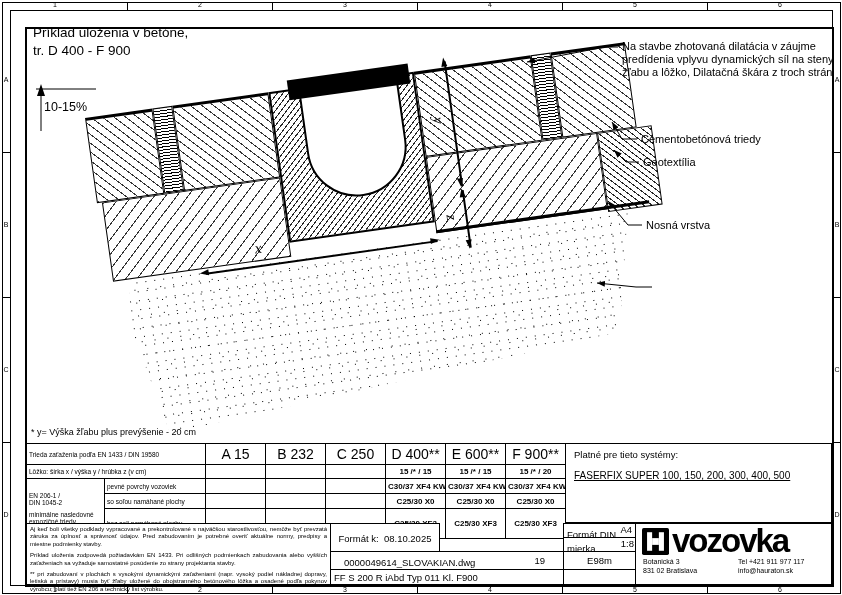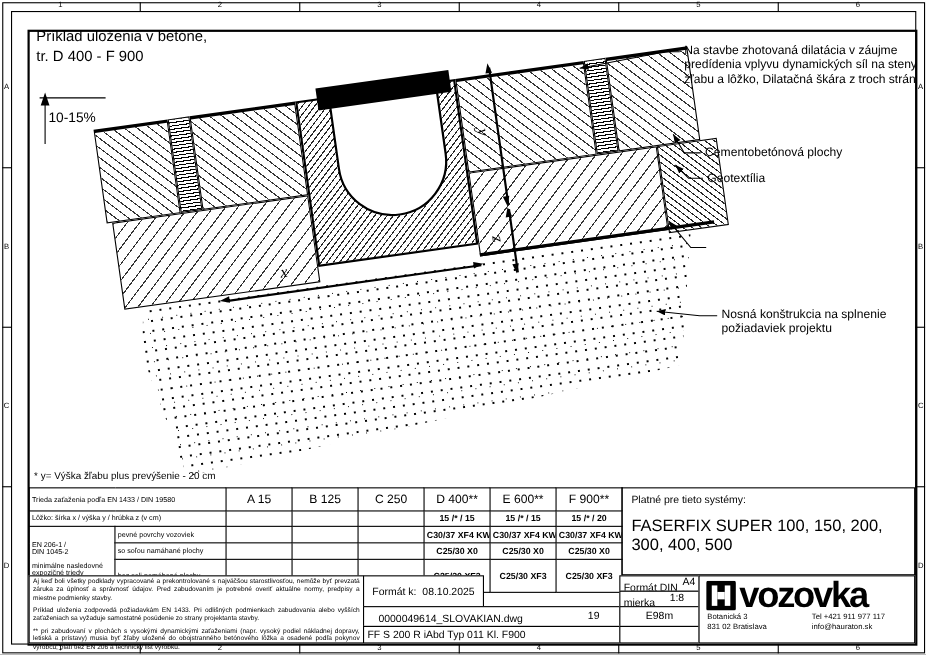--- a/index.html
+++ b/index.html
@@ -36,26 +36,26 @@
   .arr-u{border-left:3.5px solid transparent;border-right:3.5px solid transparent;border-bottom:9px solid #000;}
   .arr-d{border-left:3.5px solid transparent;border-right:3.5px solid transparent;border-top:9px solid #000;}
   
   .title-line{font-size:13.5px;line-height:18px;}
   .callout{font-size:11px;line-height:13px;}
   .slope{font-size:12.5px;}
   .footnote{font-size:9px;}
   
   table.lt{border-collapse:collapse;table-layout:fixed;}
   table.lt td{border:1px solid #000;padding:0 2px;overflow:hidden;vertical-align:middle;}
-  .lt .hd{font-size:11px;text-align:center;}
+  .lt .hd{font-size:14px;text-align:center;}
   .lt .tiny{font-size:6.5px;line-height:7px;}
   .lt .val{font-size:8px;font-weight:bold;text-align:center;white-space:nowrap;}
   .sys-panel{border:1.5px solid #000;box-sizing:border-box;}
   .sys-l{font-size:9.5px;}
-  .sys-v{font-size:15px;}
+  .sys-v{font-size:10px;text-decoration:underline;}
   
   .tb{border:1px solid #000;box-sizing:border-box;background:#fff;}
   .tb-s{font-size:9.5px;line-height:11px;}
   .disc{font-size:6px;line-height:7.4px;text-align:justify;}
   .disc p{margin:0 0 4px 0;}
   .brand-word{font-size:33px;line-height:30px;font-weight:bold;letter-spacing:-2px;}
   .addr{font-size:7px;line-height:8.5px;}
   svg.overlay{position:absolute;left:0;top:0;pointer-events:none;}
 </style>
 </head>
@@ -154,43 +154,43 @@
       <polyline points="642,225 628,225 608,201" marker-end="url(#arr)"></polyline>
       <polyline points="652,287 636,287 597,283" marker-end="url(#arr)"></polyline>
       <line x1="36" y1="89" x2="96" y2="89"></line>
       <line x1="41" y1="131" x2="41" y2="92"></line>
     </g>
     <polygon points="41,84 37,96 45,96" fill="#000"></polygon>
   </svg>
   <div class="abs slope" style="left:44px;top:100px">10-15%</div>
 
   <div class="abs callout" style="left:622px;top:40px;width:212px">Na stavbe zhotovaná dilatácia v záujme predídenia vplyvu dynamických síl na steny žľabu a lôžko, Dilatačná škára z troch strán</div>
-  <div class="abs callout" style="left:641px;top:133px;width:190px">Cementobetónová plochy</div>
+  <div class="abs callout" style="left:641px;top:133px;width:190px">Cementobetónová triedy</div>
   <div class="abs callout" style="left:643px;top:156px;width:190px">Geotextília</div>
-  <div class="abs callout" style="left:656px;top:280px;width:180px">Nosná konštrukcia na splnenie požiadaviek projektu</div>
+  <div class="abs callout" style="left:646px;top:219px;width:190px">Nosná vrstva</div>
 
   <div class="abs footnote" style="left:31px;top:427px">* y= Výška žľabu plus prevýšenie - 20 cm</div>
 
   <div class="abs" style="left:26px;top:443px">
     <table class="lt" style="width:540px">
       <colgroup>
         <col style="width:78px">
           <col style="width:101px">
         <col style="width:60px">
           <col style="width:60px">
           <col style="width:60px">
         <col style="width:60px">
           <col style="width:60px">
           <col style="width:60px">
       </colgroup>
       <tbody>
           <tr style="height:21px">
         <td colspan="2" class="tiny">Trieda zaťaženia podľa EN 1433 / DIN 19580</td>
         <td class="hd">A 15</td>
-        <td class="hd">B 125</td>
+        <td class="hd">B 232</td>
         <td class="hd">C 250</td>
         <td class="hd">D 400**</td>
         <td class="hd">E 600**</td>
         <td class="hd">F 900**</td>
       </tr>
       <tr style="height:14px">
         <td colspan="2" class="tiny">Lôžko: šírka x / výška y / hrúbka z (v cm)</td>
         <td class="val"></td>
         <td class="val"></td>
         <td class="val"></td>
@@ -250,21 +250,21 @@
       <span>Formát k:</span>&nbsp;
       <span>08.10.2025</span>
     </div>
   </div>
   <div class="abs tb" style="left:563px;top:523px;width:73px;height:15px">
     <span class="tb-s" style="margin-left:3px">Formát DIN</span>
     <span class="tb-s" style="float:right;margin-right:3px">A4</span>
   </div>
   <div class="abs tb" style="left:563px;top:537px;width:73px;height:16px">
     <span class="tb-s" style="margin-left:3px">mierka</span>
-    <span class="tb-s" style="float:right;margin-right:13px">1:8</span>
+    <span class="tb-s" style="float:right;margin-right:1px">1:8</span>
   </div>
   <div class="abs tb" style="left:330px;top:551px;width:234px;height:19px">
     <span class="tb-s" style="margin-left:13px;line-height:18px">0000049614_SLOVAKIAN.dwg</span>
     <span class="tb-s" style="float:right;margin-right:18px;line-height:18px">19</span>
   </div>
   <div class="abs tb" style="left:563px;top:551px;width:73px;height:19px">
     <div class="tb-s" style="text-align:center;line-height:18px">E98m</div>
   </div>
   <div class="abs tb" style="left:330px;top:569px;width:234px;height:16px">
     <div class="tb-s" style="margin-left:3px;line-height:15px">FF S 200 R iAbd Typ 011 Kl. F900</div>

